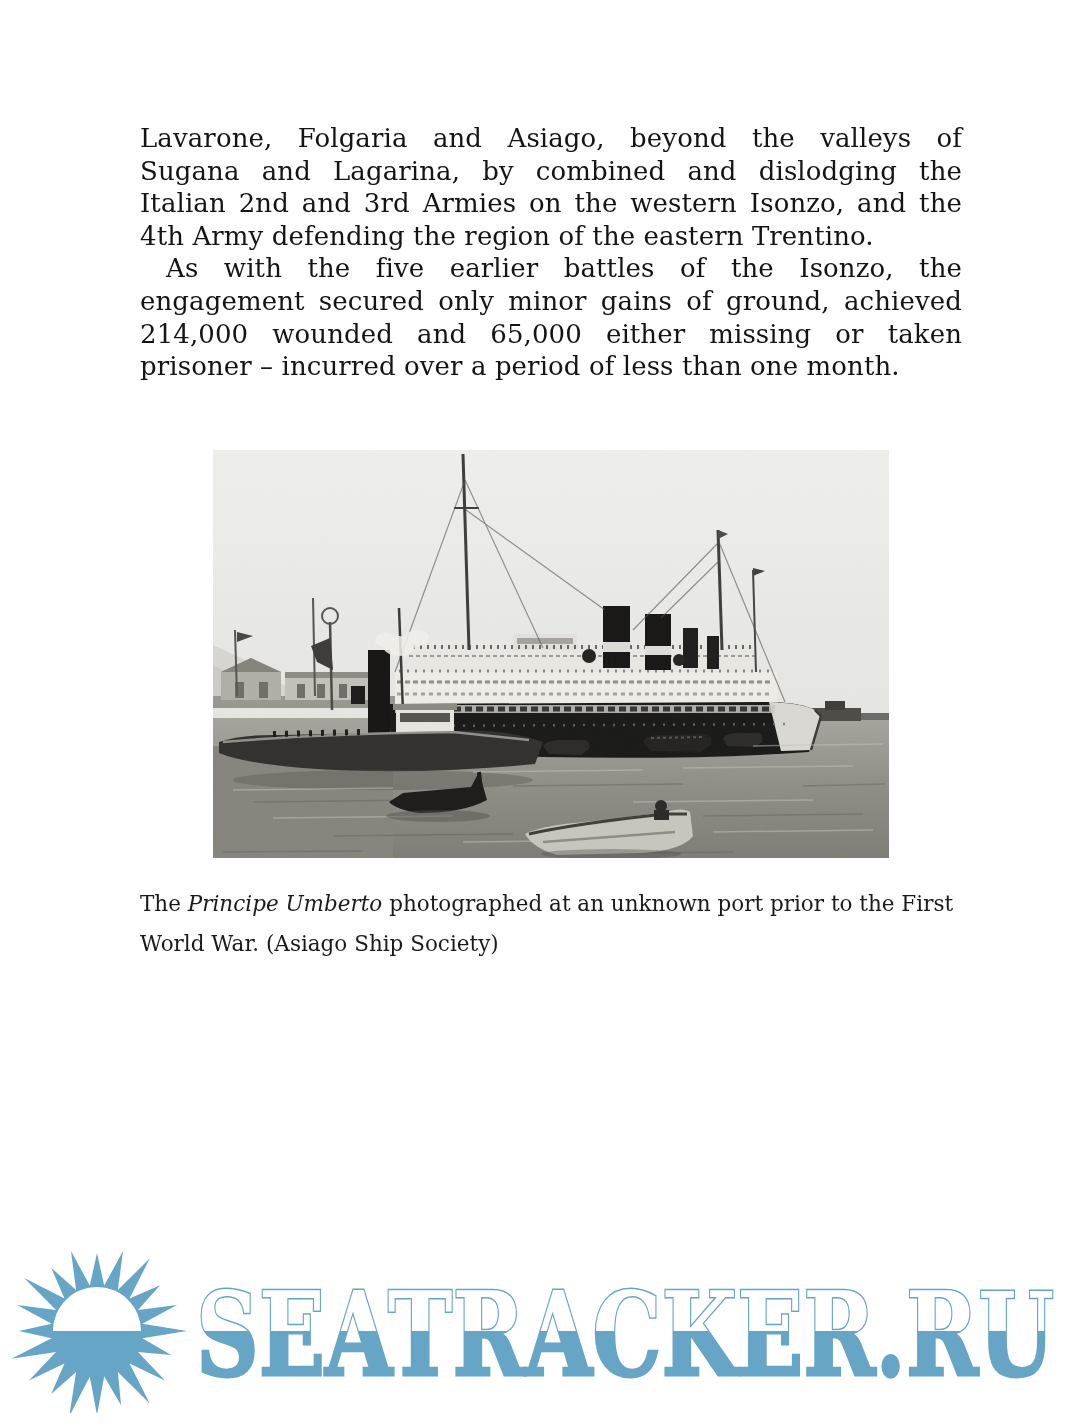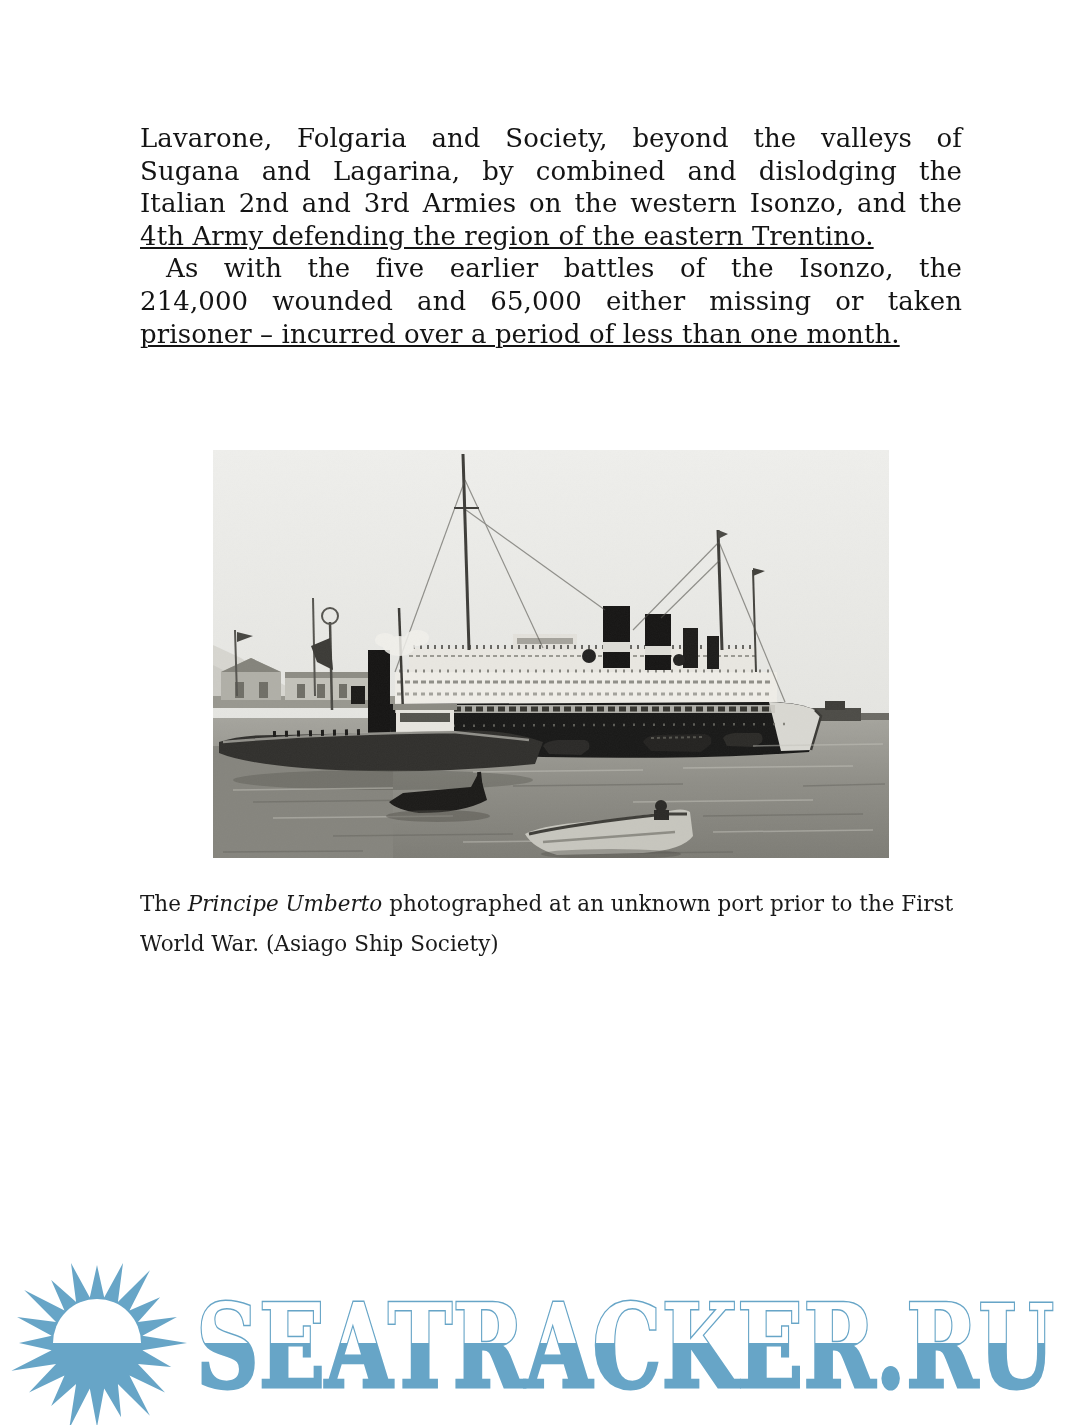--- a/index.html
+++ b/index.html
@@ -18,21 +18,20 @@
   .tline{
     font-size:26px;
     line-height:32.6px;
     text-align:justify;
     text-align-last:justify;
     white-space:normal;
     letter-spacing:0.1px;
   }
   .tline.lastline{
     text-align-last:left;
-    text-decoration:underline;
   }
   .tline.indent{
     padding-left:26px;
   }
   .photo-wrap{
     position:absolute;
     left:213px;top:450px;
     width:676px;height:408px;
     background:#eceae8;
   }
@@ -41,33 +40,34 @@
     position:absolute;
     left:140px;top:884px;width:830px;
     font-size:21.5px;
     line-height:40px;
     color:#1a1a1a;
   }
   .caption .cap-line{white-space:nowrap;}
   .caption i{font-style:italic;}
   .watermark{
     position:absolute;
-    left:0;bottom:0;
+    left:0;bottom:12px;
     width:1080px;height:172px;
   }
 </style>
 </head>
 <body>
 
 <div class="text-block">
-  <div class="tline">Lavarone, Folgaria and Society, beyond the valleys of</div>
+  <div class="tline">Lavarone, Folgaria and Asiago, beyond the valleys of</div>
   <div class="tline">Sugana and Lagarina, by combined and dislodging the</div>
   <div class="tline">Italian 2nd and 3rd Armies on the western Isonzo, and the</div>
   <div class="tline lastline">4th Army defending the region of the eastern Trentino.</div>
   <div class="tline indent">As with the five earlier battles of the Isonzo, the</div>
+  <div class="tline">engagement secured only minor gains of ground, achieved</div>
   <div class="tline">214,000 wounded and 65,000 either missing or taken</div>
   <div class="tline lastline">prisoner – incurred over a period of less than one month.</div>
 </div>
 
 <div class="photo-wrap">
   <svg width="676" height="408" viewBox="0 0 676 408">
     <defs>
       <linearGradient id="skyG" x1="0" y1="0" x2="0" y2="1">
         <stop offset="0" stop-color="#efefec"></stop>
         <stop offset="1" stop-color="#e4e4e0"></stop>

